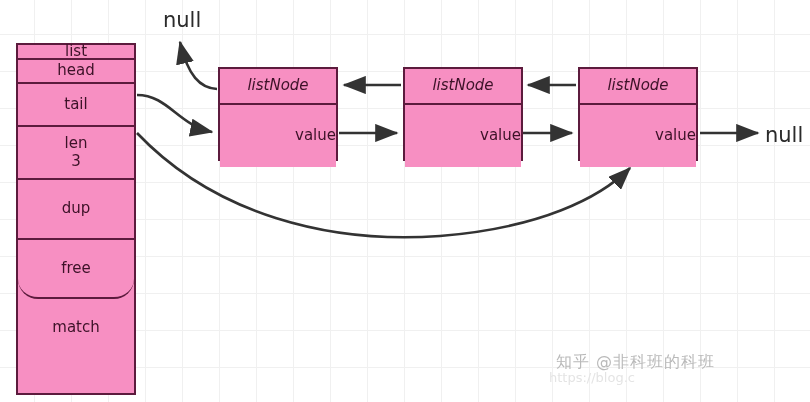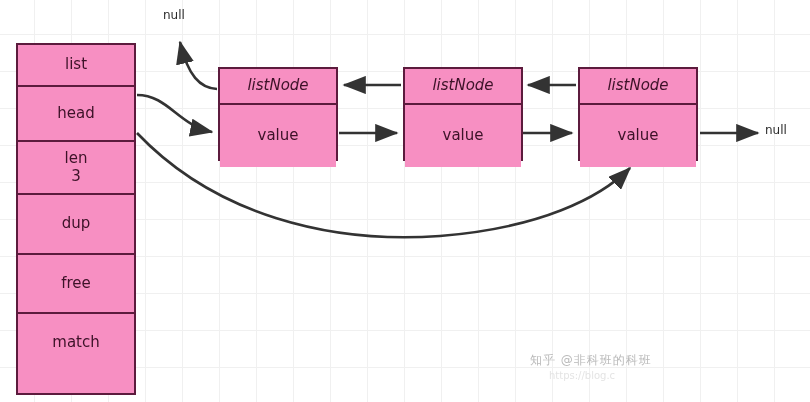--- a/index.html
+++ b/index.html
@@ -50,77 +50,77 @@
   }
   .struct-row:last-child { border-bottom: none; }
 
   
   #list-struct {
     left: 16px;
     top: 43px;
     width: 120px;
     height: 352px;
   }
-  #list-struct .struct-row.r0 { height: 42px; }
-  #list-struct .struct-row.r1 { height: 55px; }
+  #list-struct .struct-row.r0 { height: 15px; }
+  #list-struct .struct-row.r1 { height: 24px; }
   #list-struct .struct-row.r2 { height: 43px; }
   #list-struct .struct-row.r3 { height: 53px; text-align: center; }
   #list-struct .struct-row.r4 { height: 60px; }
-  #list-struct .struct-row.r5 { height: 59px; }
+  #list-struct .struct-row.r5 { height: 59px; border-radius: 20px; }
   #list-struct .struct-row.r6 { height: 58px; justify-content: center; }
 
   
   .node-box {
     position: absolute;
     top: 67px;
     width: 120px;
     height: 94px;
     border: 2px solid #5c1b3d;
     box-sizing: border-box;
     background: #f78fc2;
   }
   .node-box .struct-row.nr0 { height: 36px; font-style: italic; }
-  .node-box .struct-row.nr1 { height: 62px; }
+  .node-box .struct-row.nr1 { height: 62px; align-items: flex-end; }
   #node-1 { left: 218px; }
   #node-2 { left: 403px; }
   #node-3 { left: 578px; }
 
   
   .plain-label {
     position: absolute;
-    font-size: 12px;
+    font-size: 21px;
     color: #2b2b2b;
     white-space: nowrap;
   }
   #null-left  { left: 163px; top: 8px; }
   #null-right { left: 765px; top: 123px; }
 
   
   .watermark {
     position: absolute;
     white-space: nowrap;
     pointer-events: none;
   }
   #wm-zhihu {
-    left: 530px;
+    left: 556px;
     top: 352px;
-    font-size: 12px;
+    font-size: 16px;
     color: #b9b9b9;
     letter-spacing: 1px;
   }
   #wm-juejin {
     left: 643px;
     top: 371px;
     font-size: 16px;
     color: #d2d2d2;
   }
   #wm-url {
     left: 549px;
     top: 370px;
-    font-size: 10px;
+    font-size: 13px;
     color: #e4e4e4;
   }
 </style>
 </head>
 <body>
 
 <div id="canvas">
 
   <svg class="svg-layer" viewBox="0 0 810 402" xmlns="http://www.w3.org/2000/svg">
     <defs>
@@ -146,20 +146,23 @@
     <line x1="700" y1="133" x2="758" y2="133" stroke="#333333" stroke-width="2.6" marker-end="url(#arrowhead)"></line>
   </svg>
 
   <div class="struct" id="list-struct">
     <div class="struct-row r0">
       <span>list</span>
     </div>
     <div class="struct-row r1">
       <span>head</span>
     </div>
+    <div class="struct-row r2">
+      <span>tail</span>
+    </div>
     <div class="struct-row r3">
       <span>len</span>
       <span>3</span>
     </div>
     <div class="struct-row r4">
       <span>dup</span>
     </div>
     <div class="struct-row r5">
       <span>free</span>
     </div>

